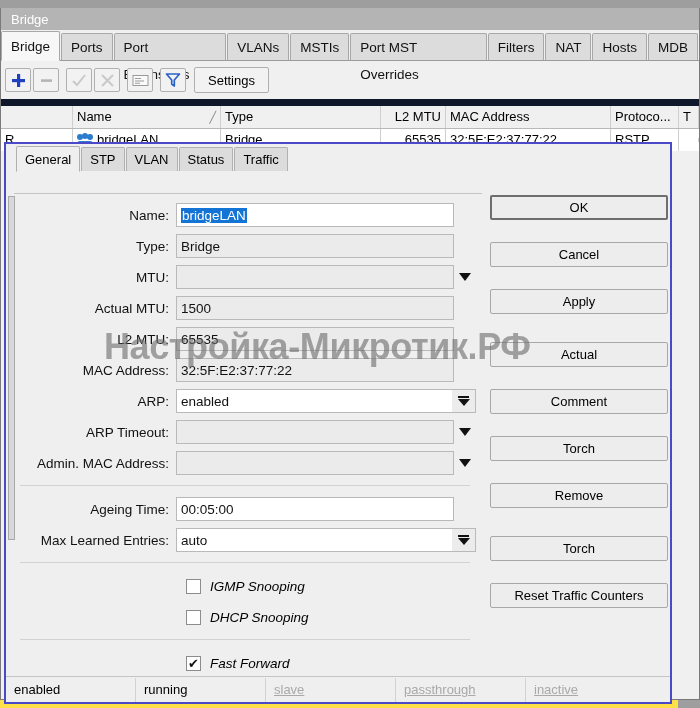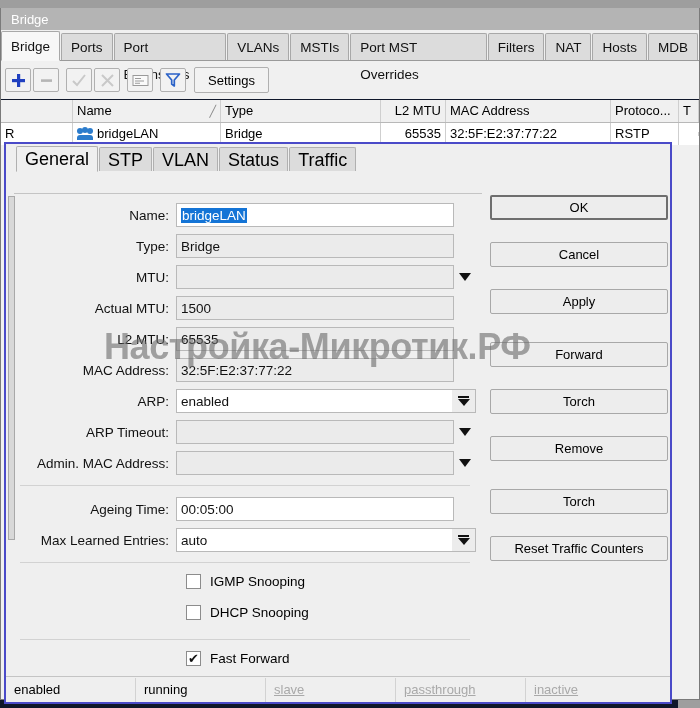--- a/index.html
+++ b/index.html
@@ -4,42 +4,42 @@
 <style>
   html,body{margin:0;padding:0;}
   body{
     width:700px;height:708px;overflow:hidden;position:relative;
     background:#ffffff;
     font-family:"Liberation Sans","DejaVu Sans",sans-serif;
     font-size:13px;color:#000;
     -webkit-font-smoothing:antialiased;
   }
   
-  #desktop{position:absolute;inset:0;background:#0f172a;}
+  #desktop{position:absolute;inset:0;background:#fde047;}
   #grayRight{position:absolute;left:678px;top:640px;width:22px;height:68px;background:#9e9e9e;}
   #grayTopStrip{position:absolute;left:0;top:0;width:700px;height:8px;background:#9e9e9e;}
 
   
   #bridgeWin{position:absolute;left:0;top:8px;width:700px;height:692px;background:#f0f0f0;
              border:1px solid #7a7a7a;border-top:none;box-sizing:border-box;}
   #titlebar{height:22px;background:#b4b4b4;display:flex;align-items:center;padding-left:10px;
             color:#ffffff;font-size:13px;}
 
   
   #tabbar{display:flex;align-items:flex-end;height:30px;background:#f0f0f0;
           border-bottom:1px solid #9a9a9a;}
   .tab{height:27px;line-height:27px;padding:0 9px;background:#dcdcdc;border:1px solid #a8a8a8;
        border-bottom:none;margin-right:1px;font-size:13.5px;color:#111;box-sizing:border-box;
        border-radius:2px 2px 0 0;}
   .tab.active{background:#f7f7f7;height:30px;line-height:29px;border-bottom:1px solid #f7f7f7;
               position:relative;top:1px;font-weight:normal;}
 
   
   #toolbar{height:34px;display:flex;align-items:center;padding:2px 4px;gap:2px;background:#f0f0f0;
-           border-bottom:1px solid #0f172a;}
+           border-bottom:7px solid #0f172a;}
   .tbtn{width:26px;height:24px;border:1px solid #b0b0b0;background:#f2f2f2;display:flex;
         align-items:center;justify-content:center;box-sizing:border-box;border-radius:2px;}
   .tbtn.sep{margin-left:5px;}
   #settingsBtn{height:24px;padding:0 13px;border:1px solid #b0b0b0;background:#f2f2f2;
                display:flex;align-items:center;font-size:13px;margin-left:6px;border-radius:2px;}
 
   
   #tableHead{display:flex;height:22px;background:#f0f0f0;border-bottom:1px solid #b8b8b8;
              font-size:13px;}
   #tableRow{display:flex;height:22px;background:#ffffff;font-size:13px;align-items:center;}
@@ -54,21 +54,21 @@
   #dlgTitle{height:22px;background:#4a4ad4;display:flex;align-items:center;
             padding-left:6px;color:#fff;font-size:13px;}
   #dlgTitle .t{flex:1;}
   .winbtn{width:19px;height:18px;margin-right:2px;border:1px solid #4a4a4a;background:#e6e6e6;
           display:flex;align-items:center;justify-content:center;box-sizing:border-box;}
   .winbtn .sq{width:10px;height:10px;border:2px solid #1a1a1a;box-sizing:border-box;}
   .winbtn .xx{font-size:14px;line-height:12px;font-weight:bold;color:#1a1a1a;}
 
   #dlgTabs{display:flex;align-items:flex-end;height:27px;padding-left:10px;background:#efefef;}
   .dtab{height:24px;line-height:24px;padding:0 8px;background:#dcdcdc;border:1px solid #b0b0b0;
-        border-bottom:none;margin-right:1px;font-size:18px;box-sizing:border-box;
+        border-bottom:none;margin-right:1px;font-size:13px;box-sizing:border-box;
         border-radius:2px 2px 0 0;}
   .dtab.active{background:#efefef;border-color:#b0b0b0;height:26px;line-height:25px;
                border-bottom:1px solid #efefef;position:relative;top:1px;}
 
   #dlgBody{position:absolute;left:0;top:49px;right:0;bottom:0;}
   #formPane{position:absolute;left:8px;top:0;width:468px;bottom:26px;background:#efefef;
             border-top:1px solid #c4c4c4;}
   #vscroll{position:absolute;left:-6px;top:2px;width:7px;height:344px;background:#d8d8d8;
            border:1px solid #a8a8a8;box-sizing:border-box;}
   #btnPane{position:absolute;left:484px;top:2px;width:178px;}
@@ -86,21 +86,21 @@
   .combobtn{width:24px;height:24px;border:1px solid #b9b9b9;border-left:none;background:#ececec;
             display:flex;flex-direction:column;align-items:center;justify-content:center;
             box-sizing:border-box;}
   .combobtn .bar{width:11px;height:2px;background:#111;margin-bottom:1px;}
   .combobtn .tri{width:0;height:0;border-left:6px solid transparent;border-right:6px solid transparent;
                  border-top:7px solid #111;}
   .sel{background:#1474d6;color:#fff;padding:0 1px;}
 
   .sep-line{height:1px;background:#d2d2d2;margin:10px 6px 11px 6px;}
 
-  .cbrow{display:flex;align-items:flex-start;height:24px;margin-bottom:7px;padding-left:172px;}
+  .cbrow{display:flex;align-items:center;height:24px;margin-bottom:7px;padding-left:172px;font-style:italic;}
   .cb{width:15px;height:15px;border:1px solid #8c8c8c;background:#fff;box-sizing:border-box;
       display:flex;align-items:center;justify-content:center;margin-right:9px;}
   .cb .chk{font-size:13px;line-height:13px;color:#111;font-weight:bold;}
   .cblabel{font-size:13.5px;}
 
   .dbtn{height:25px;border:1px solid #a8a8a8;background:#ededed;display:flex;align-items:center;
         justify-content:center;font-size:13px;margin-bottom:22px;box-sizing:border-box;
         border-radius:2px;}
   .dbtn.primary{border:2px solid #6e6e6e;}
   .bgap{height:6px;}
@@ -341,21 +341,22 @@
           </div>
 
         </div>
       </div>
 
       <div id="btnPane">
         <div class="dbtn primary">OK</div>
         <div class="dbtn">Cancel</div>
         <div class="dbtn">Apply</div>
         <div class="bgap"></div>
-        <div class="dbtn">Forward</div>
+        <div class="dbtn">Actual</div>
+        <div class="dbtn">Comment</div>
         <div class="dbtn">Torch</div>
         <div class="dbtn">Remove</div>
         <div class="bgap"></div>
         <div class="dbtn">Torch</div>
         <div class="dbtn">Reset Traffic Counters</div>
       </div>
 
       <div id="statusbar">
         <div class="stcell" style="width:130px">enabled</div>
         <div class="stcell" style="width:130px">running</div>

